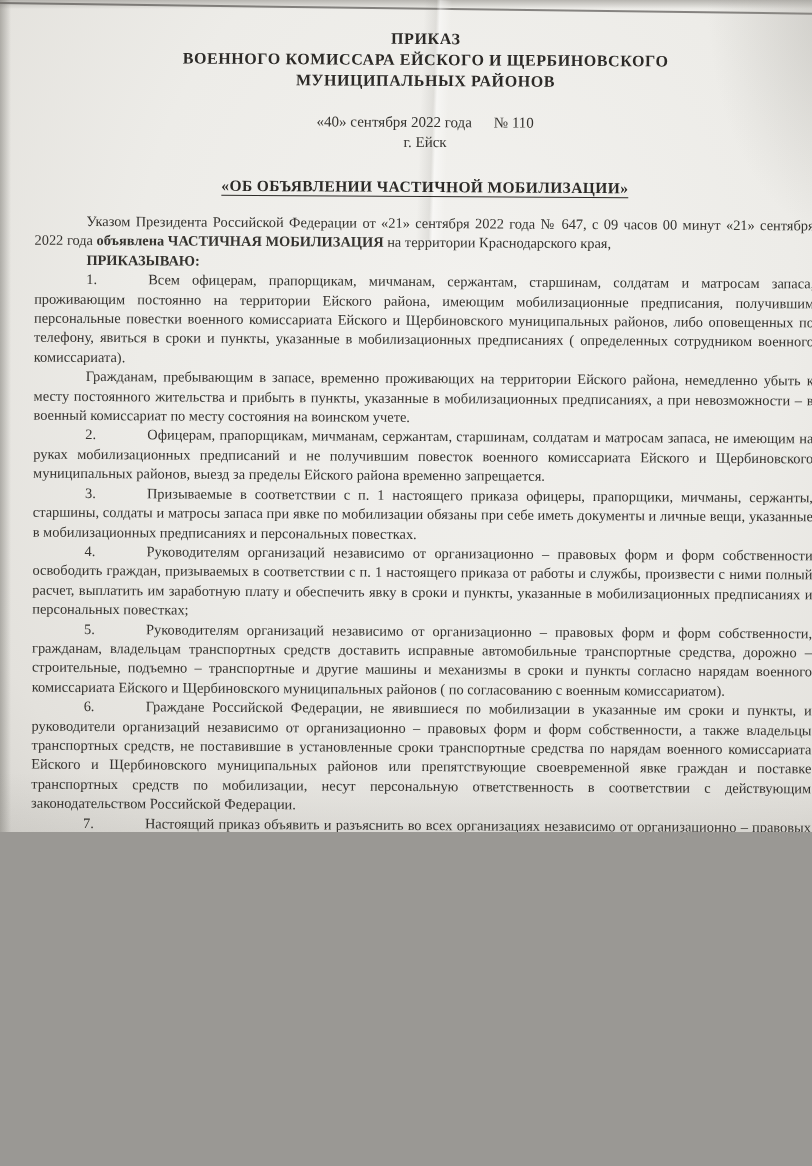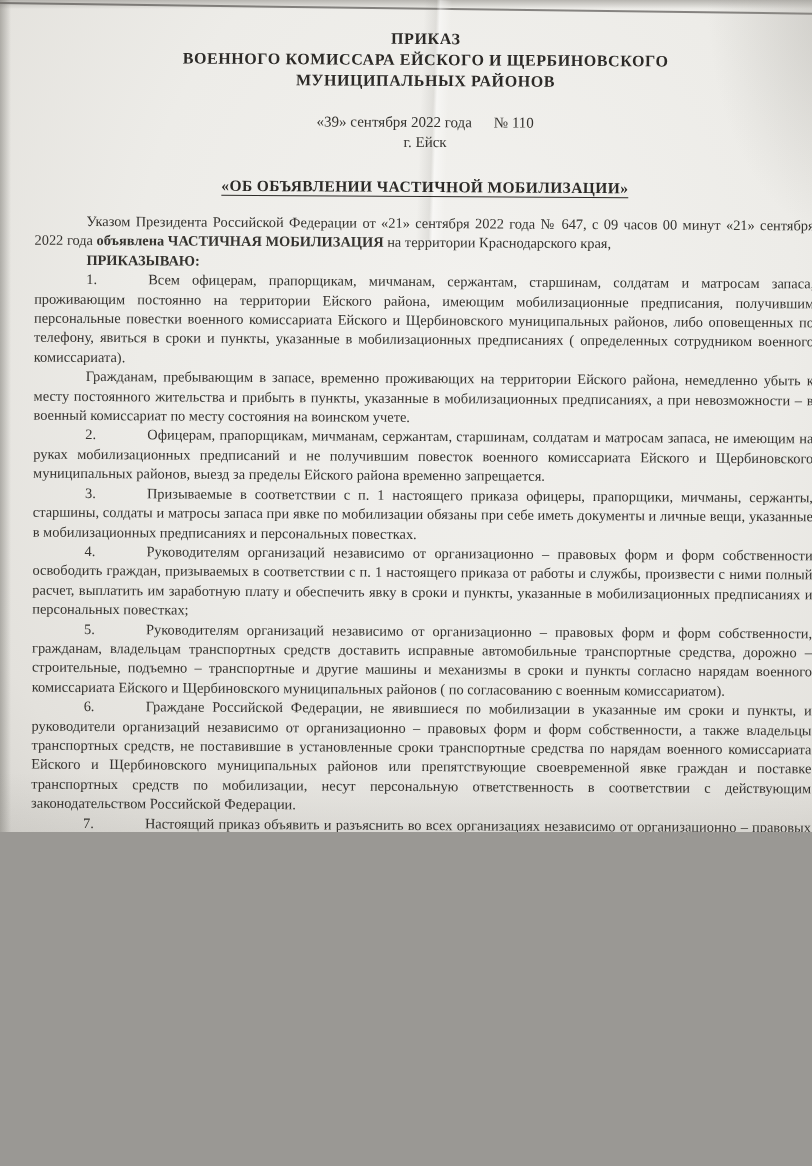--- a/index.html
+++ b/index.html
@@ -61,21 +61,21 @@
   <div class="bottom-vignette"></div>
 
   <div class="content">
     <div class="doc-title">
       <div>ПРИКАЗ</div>
       <div>ВОЕННОГО КОМИССАРА ЕЙСКОГО И ЩЕРБИНОВСКОГО</div>
       <div>МУНИЦИПАЛЬНЫХ РАЙОНОВ</div>
     </div>
 
     <div class="date-row">
-      <span>«39» сентября 2022 года</span>
+      <span>«40» сентября 2022 года</span>
       <span>№ 110</span>
     </div>
     <div class="city">г. Ейск</div>
 
     <div class="subject">«ОБ ОБЪЯВЛЕНИИ ЧАСТИЧНОЙ МОБИЛИЗАЦИИ»</div>
 
     <div class="body-text">
       <p class="indent"><span>Указом Президента Российской Федерации от «21» сентября 2022 года № 647, с 09 часов 00 минут «21» сентября 2022 года </span><span class="b">объявлена ЧАСТИЧНАЯ МОБИЛИЗАЦИЯ</span><span> на территории Краснодарского края,</span></p>
       <p class="indent decree">ПРИКАЗЫВАЮ:</p>
 

